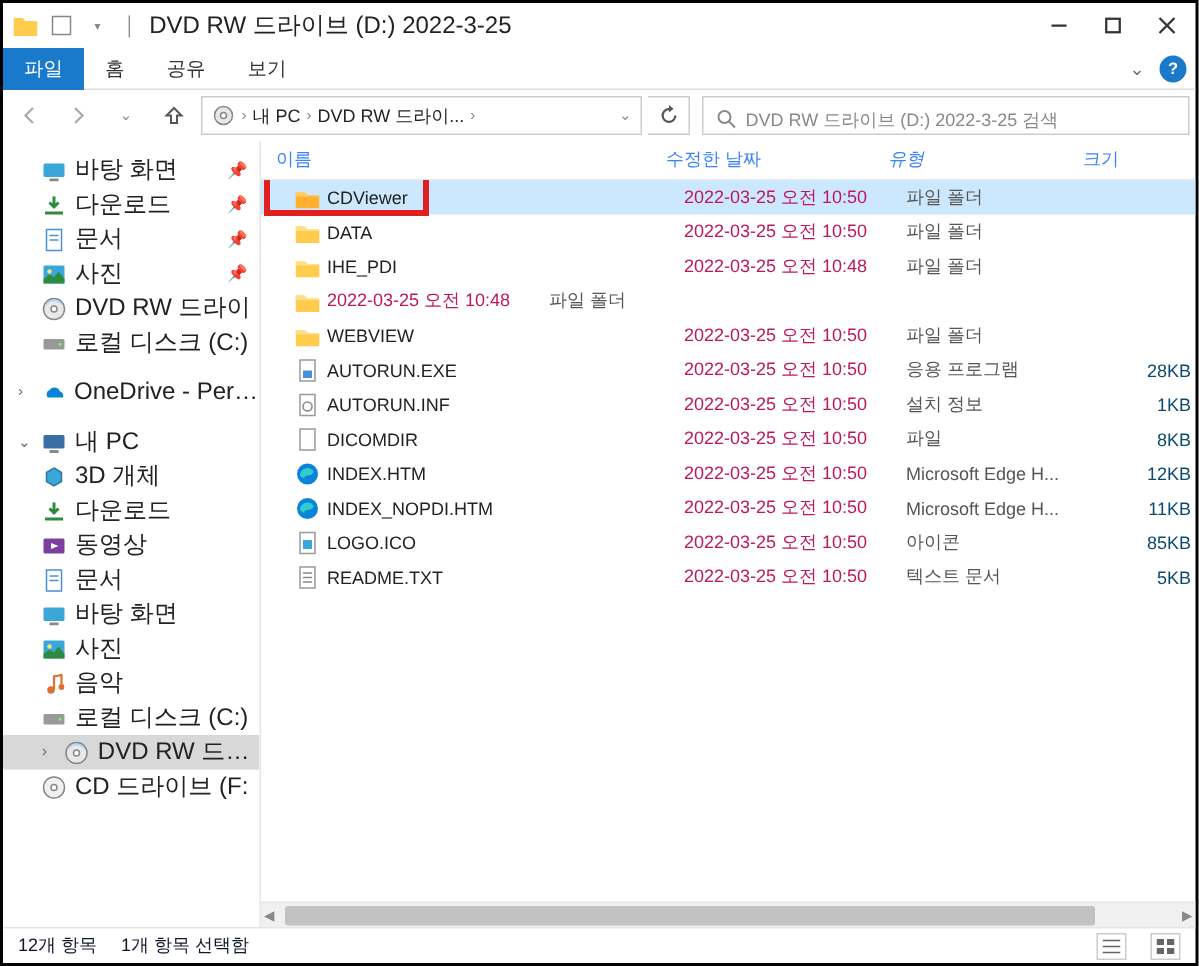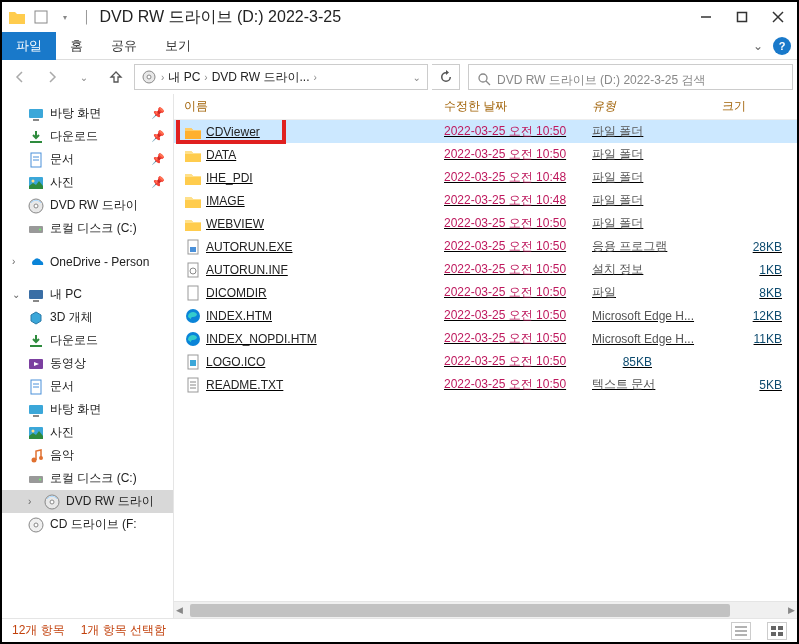--- a/index.html
+++ b/index.html
@@ -25,41 +25,41 @@
 .breadcrumb .chev-r { color: #888; font-size: 10px; }
 .breadcrumb .bc-seg { color: #222; cursor: pointer; }
 .refresh { width: 28px; height: 26px; border: 1px solid #ccc; border-left: none; display: flex; align-items: center; justify-content: center; cursor: pointer; }
 .searchbox { width: 325px; border: 1px solid #ccc; height: 26px; display: flex; align-items: flex-end; padding: 0 8px; gap: 6px; margin-left: 4px; color: #888; }
 .content { flex: 1; display: flex; overflow: hidden; }
 .sidebar { width: 172px; border-right: 1px solid #e5e5e5; overflow-y: auto; padding: 8px 0; }
 .sidebar .node { display: flex; align-items: center; height: 23px; padding-left: 10px; gap: 6px; cursor: pointer; white-space: nowrap; overflow: hidden; }
 .sidebar .node.selected { background: #d8d8d8; }
 .sidebar .node.indent { padding-left: 26px; }
 .sidebar .node .ic { width: 16px; height: 16px; flex: none; display: flex; align-items: center; justify-content: center; }
-.sidebar .node .lbl { font-size: 12px; color: #222; overflow: hidden; text-overflow: ellipsis; }
+.sidebar .node .lbl { font-size: 16px; color: #222; overflow: hidden; text-overflow: ellipsis; }
 .sidebar .pin { color: #777; font-size: 11px; margin-left: auto; margin-right: 8px; }
 .sidebar .group-sp { height: 10px; }
 .sidebar .expander { width: 10px; color: #666; font-size: 10px; }
 .filearea { flex: 1; display: flex; flex-direction: column; overflow: hidden; }
 .columns { display: flex; height: 26px; border-bottom: 1px solid #eee; align-items: center; padding-left: 10px; }
-.columns .col { font-size: 12px; color: #a16207; }
+.columns .col { font-size: 12px; color: #3b82f6; }
 .col-name { width: 260px; }
 .col-date { width: 148px; }
 .col-type { width: 130px; font-style: italic; }
 .col-size { width: 60px; text-align: left; }
 .filelist { flex: 1; overflow: auto; }
-.row { display: flex; align-items: center; height: 23px; padding-left: 10px; cursor: pointer; text-decoration: underline; }
+.row { display: flex; align-items: center; height: 23px; padding-left: 22px; cursor: pointer; }
 .row.selected { background: #cce8ff; }
 .row .fic { width: 18px; height: 18px; margin-right: 4px; display: flex; align-items: center; justify-content: center; flex: none; }
 .row .name { width: 238px; font-size: 12px; color: #222; }
 .row .date { width: 148px; font-size: 12px; color: #be185d; }
 .row .type { width: 130px; font-size: 12px; color: #555; overflow: hidden; white-space: nowrap; text-overflow: ellipsis; }
 .row .size { width: 60px; text-align: right; font-size: 12px; color: #0c4a6e; }
 .highlight-box { position: absolute; border: 4px solid #e02020; pointer-events: none; }
-.statusbar { height: 24px; border-top: 1px solid #e5e5e5; display: flex; align-items: center; padding: 0 10px; gap: 16px; font-size: 12px; color: #c2410c; }
+.statusbar { height: 24px; border-top: 1px solid #e5e5e5; display: flex; align-items: center; padding: 0 10px; gap: 16px; font-size: 12px; color: #0f172a; }
 .statusbar .spacer { flex: 1; }
 .statusbar .vbtn { width: 20px; height: 18px; border: 1px solid #ccc; display: flex; align-items: center; justify-content: center; cursor: pointer; }
 .hscrollbar { height: 17px; border-top: 1px solid #e5e5e5; background: #f0f0f0; position: relative; }
 .hscrollbar .thumb { position: absolute; top: 2px; height: 13px; background: #c2c2c2; border-radius: 2px; }
 
 .folder-svg { fill: #ffcc4d; }
 </style>
 </head>
 <body>
 
@@ -376,21 +376,20 @@
           <span class="type">파일 폴더</span>
           <span class="size"></span>
         </div>
         <div class="row">
           <span class="fic">
             <svg width="16" height="14" viewBox="0 0 16 14">
               <path fill="#ffcc4d" d="M0 3h6l2 2h8v9H0z"></path>
               <path fill="#ffe08a" d="M0 3h6l2 2h8v1H0z"></path>
             </svg>
           </span>
-          <span class="name">IMAGE</span>
           <span class="date">2022-03-25 오전 10:48</span>
           <span class="type">파일 폴더</span>
           <span class="size"></span>
         </div>
         <div class="row">
           <span class="fic">
             <svg width="16" height="14" viewBox="0 0 16 14">
               <path fill="#ffcc4d" d="M0 3h6l2 2h8v9H0z"></path>
               <path fill="#ffe08a" d="M0 3h6l2 2h8v1H0z"></path>
             </svg>
@@ -461,20 +460,21 @@
         </div>
         <div class="row">
           <span class="fic">
             <svg width="14" height="16">
               <rect x="2" y="1" width="10" height="14" fill="#fff" stroke="#999"></rect>
               <rect x="4" y="6" width="6" height="6" fill="#3ba7d9"></rect>
             </svg>
           </span>
           <span class="name">LOGO.ICO</span>
           <span class="date">2022-03-25 오전 10:50</span>
+          <span class="type">아이콘</span>
           <span class="size">85KB</span>
         </div>
         <div class="row">
           <span class="fic">
             <svg width="14" height="16">
               <rect x="2" y="1" width="10" height="14" fill="#fff" stroke="#999"></rect>
               <line x1="4" y1="5" x2="10" y2="5" stroke="#888"></line>
               <line x1="4" y1="8" x2="10" y2="8" stroke="#888"></line>
               <line x1="4" y1="11" x2="10" y2="11" stroke="#888"></line>
             </svg>

